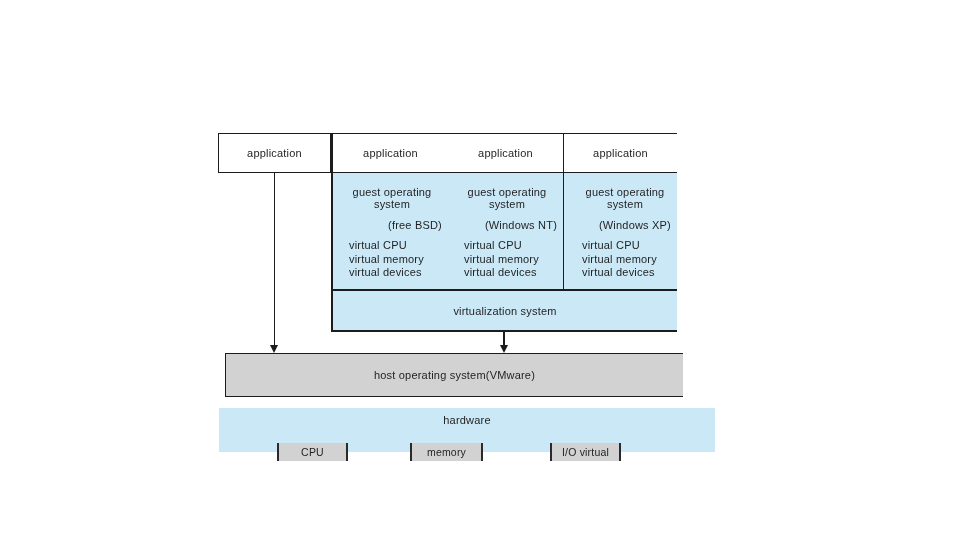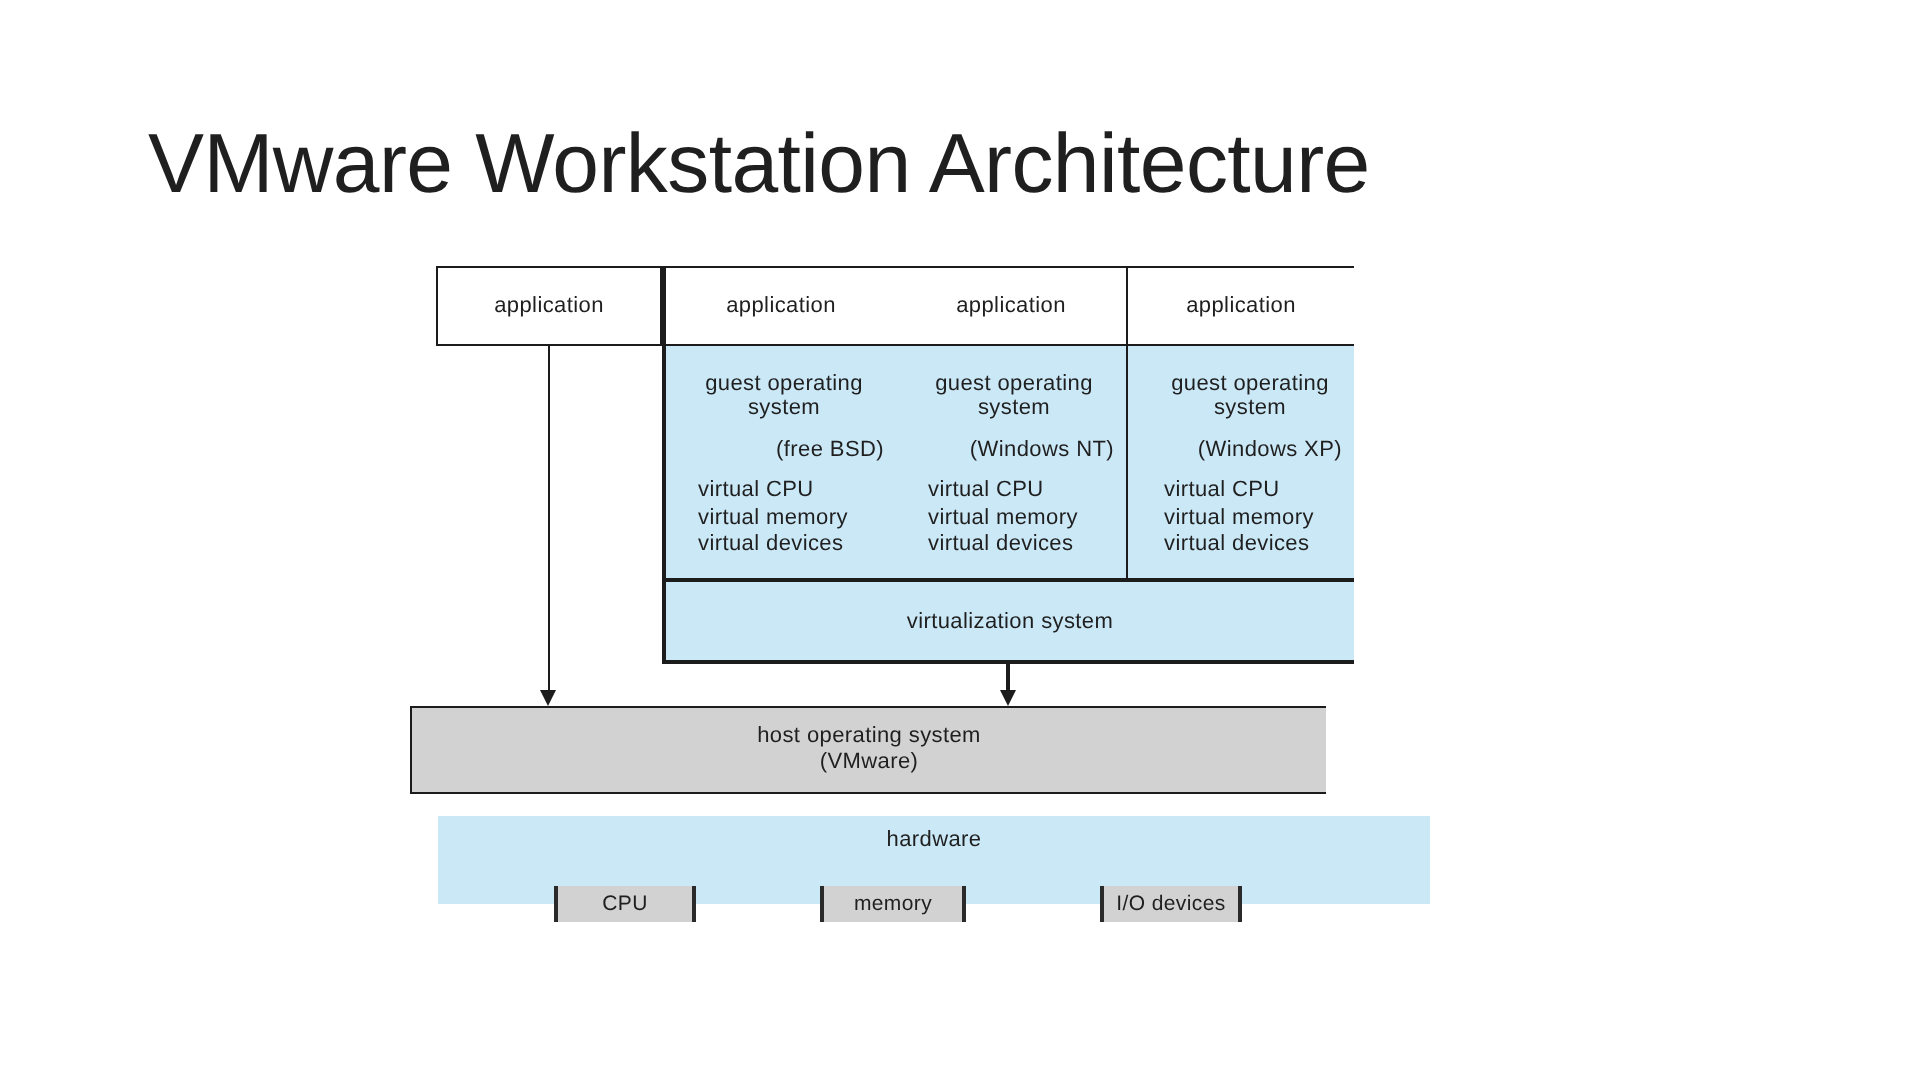--- a/index.html
+++ b/index.html
@@ -64,24 +64,24 @@
     border-left:4.5px solid transparent; border-right:4.5px solid transparent;
     border-top:8px solid var(--line,#1c1c1c);
   }
   .arr1-line { left:274px; top:173px; width:1.4px; height:174px; }
   .arr1-head { left:270px; top:345px; }
   .arr2-line { left:503px; top:332px; width:2px; height:14px; }
   .arr2-head { left:499.5px; top:345px; }
 
   
   .hostos {
-    position:absolute; left:205px; top:353px; width:458px; height:44px;
+    position:absolute; left:225px; top:353px; width:458px; height:44px;
     background:var(--host_fill,#d2d2d2);
     border:1.4px solid var(--line,#1c1c1c); border-right:none;
-    display:flex; flex-direction:column; align-items:center; justify-content:center;
+    display:flex; flex-direction:row; align-items:center; justify-content:center;
     text-align:center;
   }
   .hostos div { line-height:13px; }
 
   
   .hardware {
     position:absolute; left:219px; top:408px; width:496px; height:44px;
     background:var(--vm_fill,#cbe8f7);
   }
   .hw-label { position:absolute; left:0; top:7px; width:100%; text-align:center; line-height:11px; }
@@ -95,21 +95,20 @@
   }
   .hw-cpu { left:58px;  width:71px; }
   .hw-mem { left:191px; width:73px; }
   .hw-io  { left:331px; width:71px; }
 </style>
 </head>
 <body style="--vm_fill: #cbe8f7; --host_fill: #d2d2d2; --line: #1c1c1c;">
 
 <div class="slide">
 
-  <div class="title">VMware Workstation Architecture</div>
 
   <div class="fig">
 
     <div class="host-app-box">
       <span>application</span>
     </div>
 
     <div class="vm-app-row">
       <div class="vm-app-cell">
         <span>application</span>
@@ -168,18 +167,18 @@
 
     <div class="hardware">
       <div class="hw-label">hardware</div>
       <div class="hw-chip hw-cpu">
         <span>CPU</span>
       </div>
       <div class="hw-chip hw-mem">
         <span>memory</span>
       </div>
       <div class="hw-chip hw-io">
-        <span>I/O devices</span>
+        <span>I/O virtual</span>
       </div>
     </div>
 
   </div>
 </div>
 
 </body></html>

